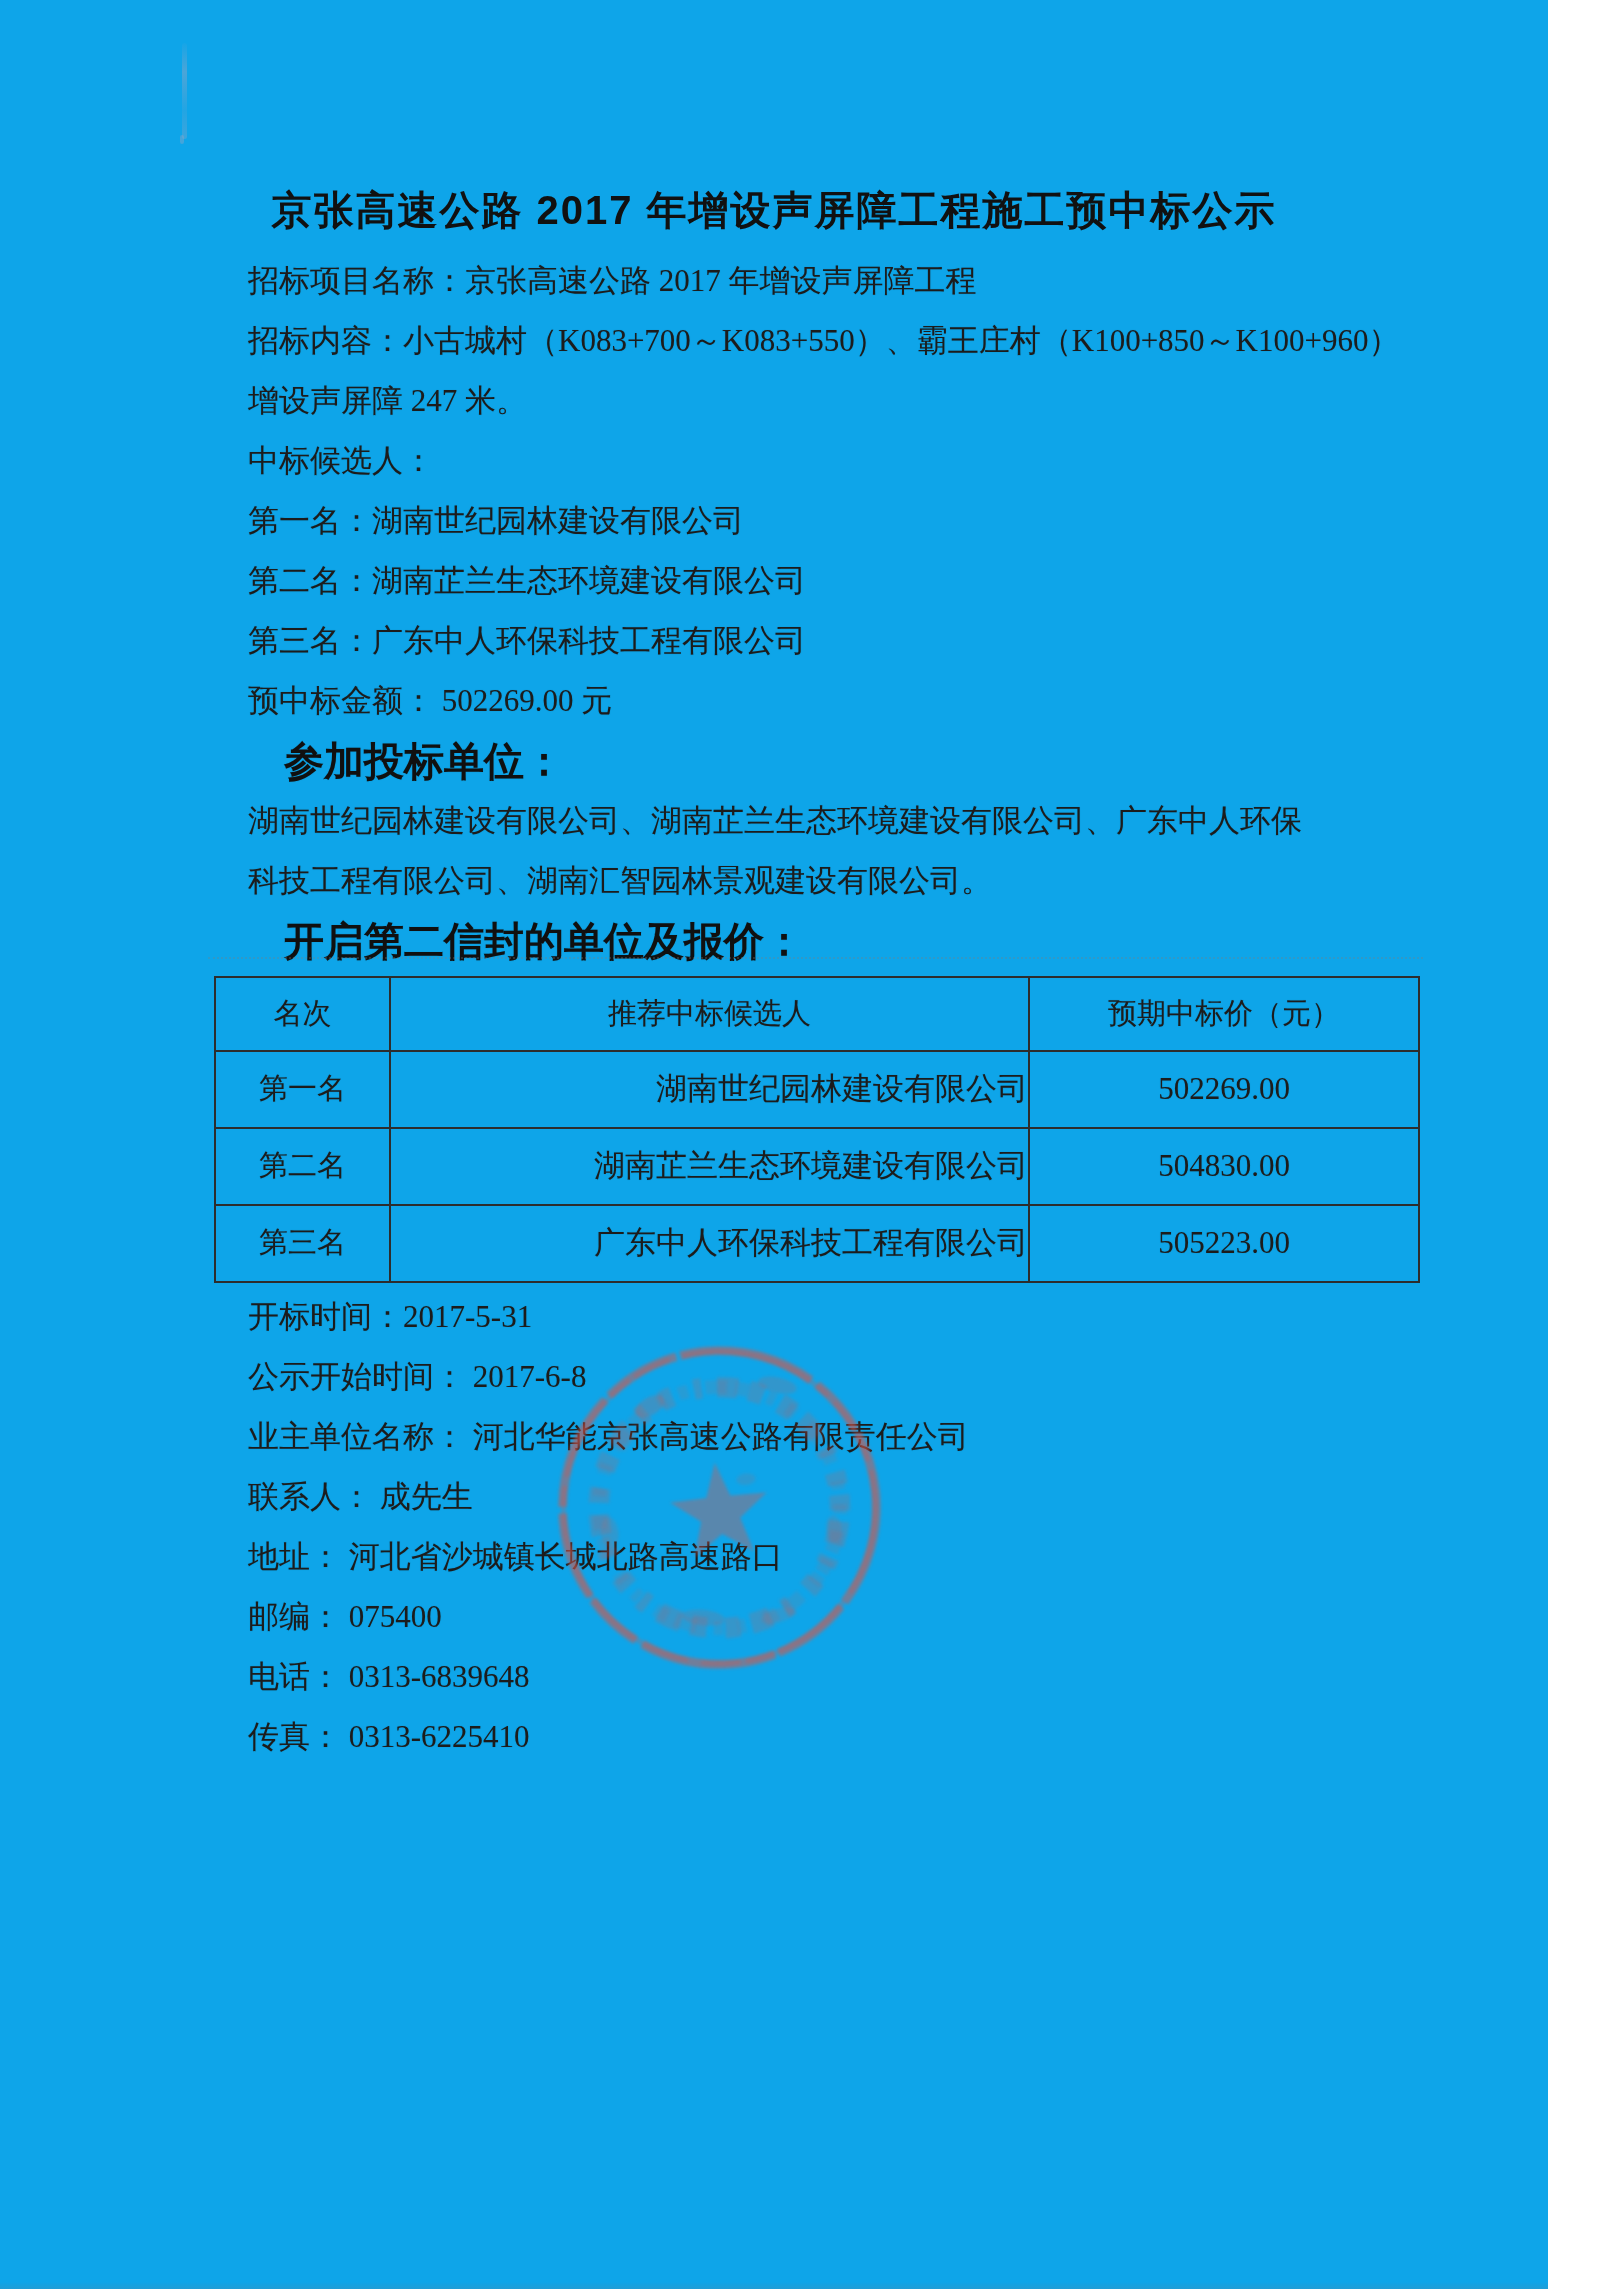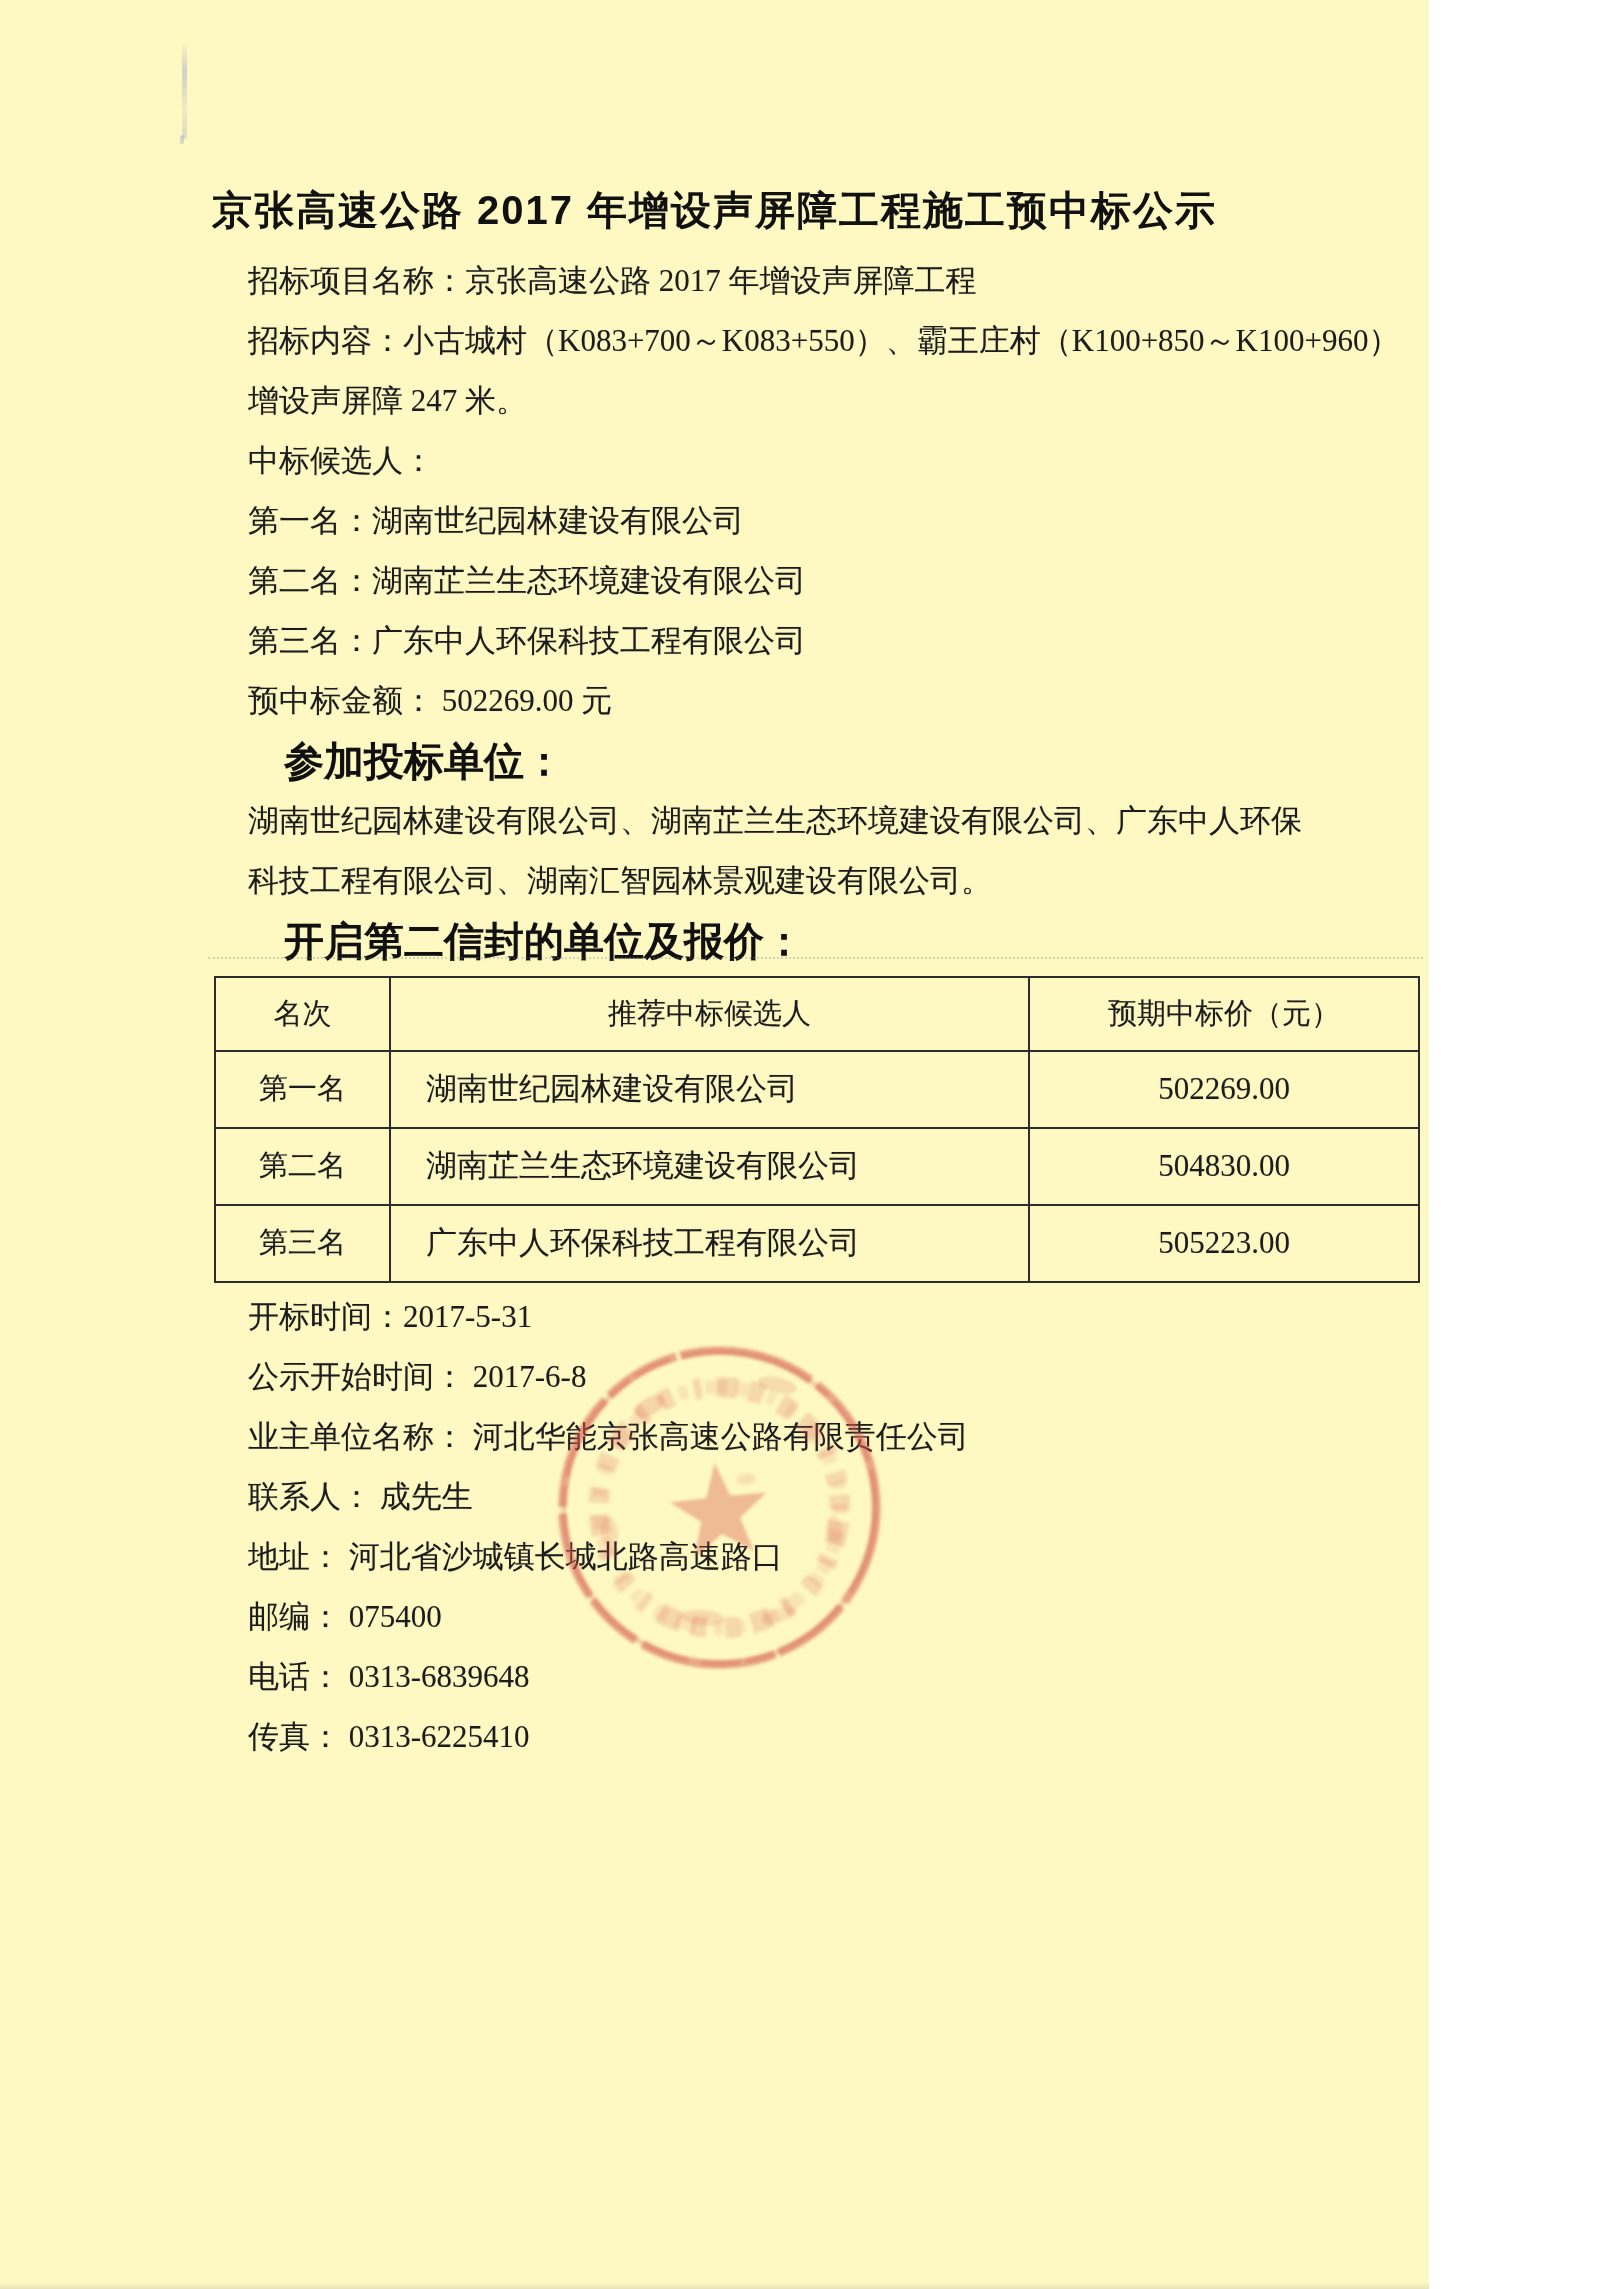--- a/index.html
+++ b/index.html
@@ -1,19 +1,19 @@
 <!DOCTYPE html>
 <html><head>
 <meta charset="utf-8">
 <style>
   html,body { margin:0; padding:0; background:#ffffff; }
   .page {
     position:relative;
-    width:1429px; height:2290px;
-    background:#fef9c3;
+    width:1548px; height:2290px;
+    background:#0ea5e9;
     overflow:hidden;
     font-family:"Liberation Serif","DejaVu Serif",serif;
     color:#1c1c1c;
   }
   
   .scan-streak {
     position:absolute; left:182px; top:43px; width:4.9px; height:96px;
     background:linear-gradient(to bottom,
       rgba(150,165,195,0.05), rgba(150,165,195,0.45) 30%,
       rgba(150,165,195,0.15) 70%, rgba(150,165,195,0.35));
@@ -64,21 +64,21 @@
   .quote-table { border:2.9px solid #2d2d2d; }
   .quote-table thead tr { height:74px; }
   .quote-table tbody tr { height:77px; }
   .quote-table th {
     font-weight:400; font-size:29px; text-align:center; vertical-align:middle;
   }
   .col-rank  { width:173px; }
   .col-name  { width:637px; }
   .col-price { width:388px; }
   td.cell-rank  { text-align:center; font-size:29px; vertical-align:middle;margin-top:28px; }
-  td.cell-name  { text-align:left; padding-left:35px; font-size:31px; vertical-align:middle; }
+  td.cell-name  { text-align:right; padding-left:35px; font-size:31px; vertical-align:middle; }
   td.cell-price { text-align:center; font-size:31px; vertical-align:middle; }
   .footer-block { margin-top:4.9px; }
   
   .seal {
     position:absolute; left:545px; top:1335px;
     width:349px; height:347px;
     transform:rotate(-6deg);
     pointer-events:none;
   }
 </style>

